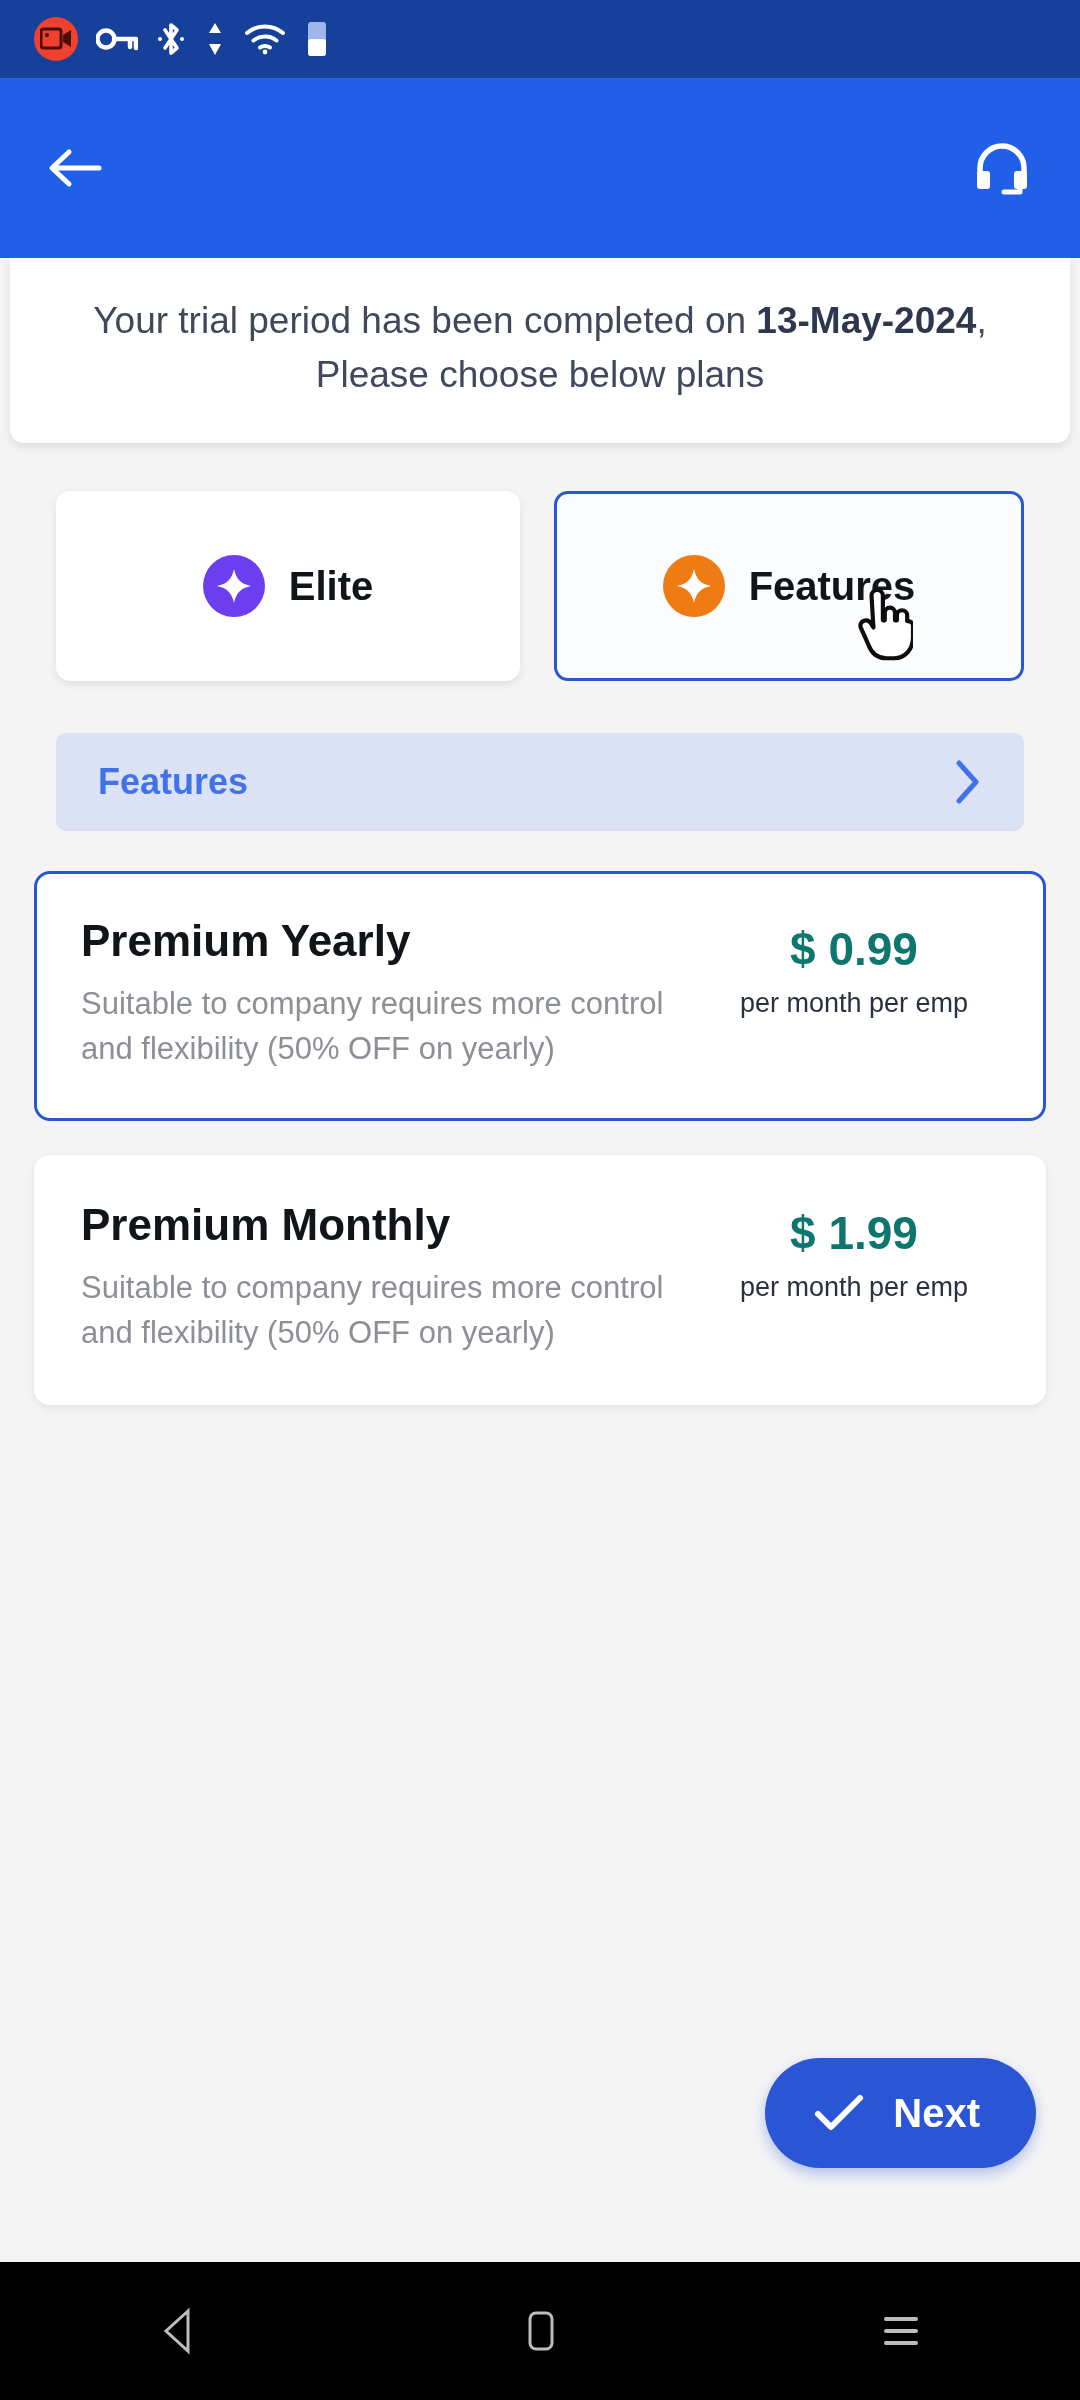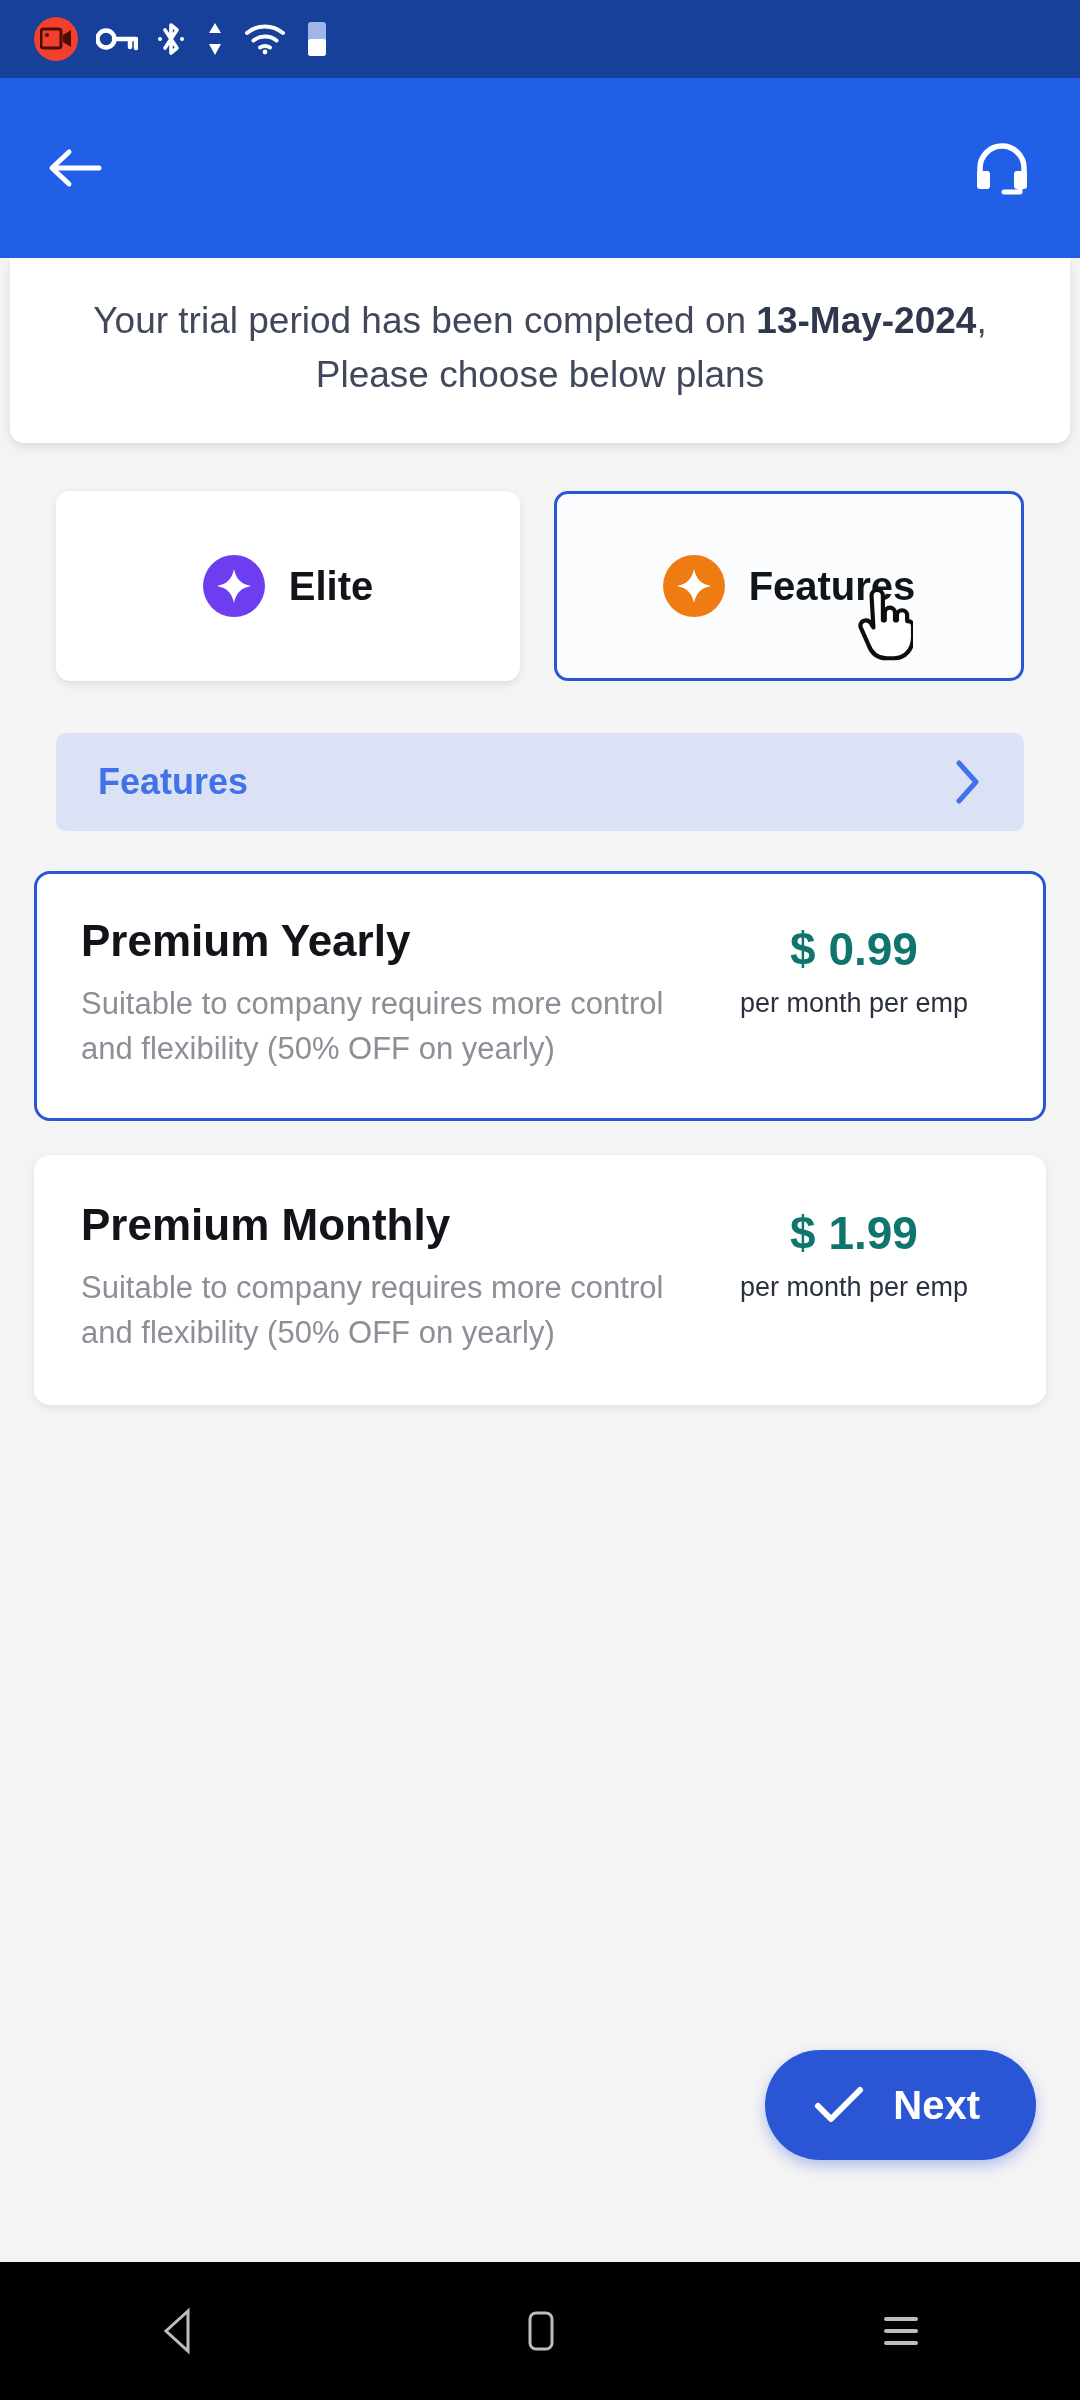--- a/index.html
+++ b/index.html
@@ -103,21 +103,21 @@
   }
   .plan-card.selected{ border:3px solid #2a56d6; box-shadow:none; }
   .plan-left{ max-width:600px; }
   .plan-name{ font-size:44px; font-weight:700; color:#111418; margin-bottom:16px; }
   .plan-desc{ font-size:31px; line-height:1.45; color:#8c8f96; font-weight:400; }
   .plan-right{ text-align:center; padding-top:6px; min-width:290px; }
   .plan-price{ font-size:46px; font-weight:700; color:#0f766e; margin-bottom:12px; white-space:nowrap; }
   .plan-unit{ font-size:27px; color:#2b3040; font-weight:400; white-space:nowrap; }
 
   
-  .next-wrap{ position:absolute; right:44px; bottom:240px; }
+  .next-wrap{ position:absolute; right:44px; bottom:232px; }
   .next-btn{
     background:#2a56d6; color:#fff;
     border-radius:70px; height:110px;
     display:flex; align-items:center; gap:28px;
     padding:0 56px 0 48px;
     box-shadow:0 6px 14px rgba(42,86,214,.33);
     cursor:pointer; border:none;
   }
   .next-label{ font-size:40px; font-weight:700; color:#fff; }
 

